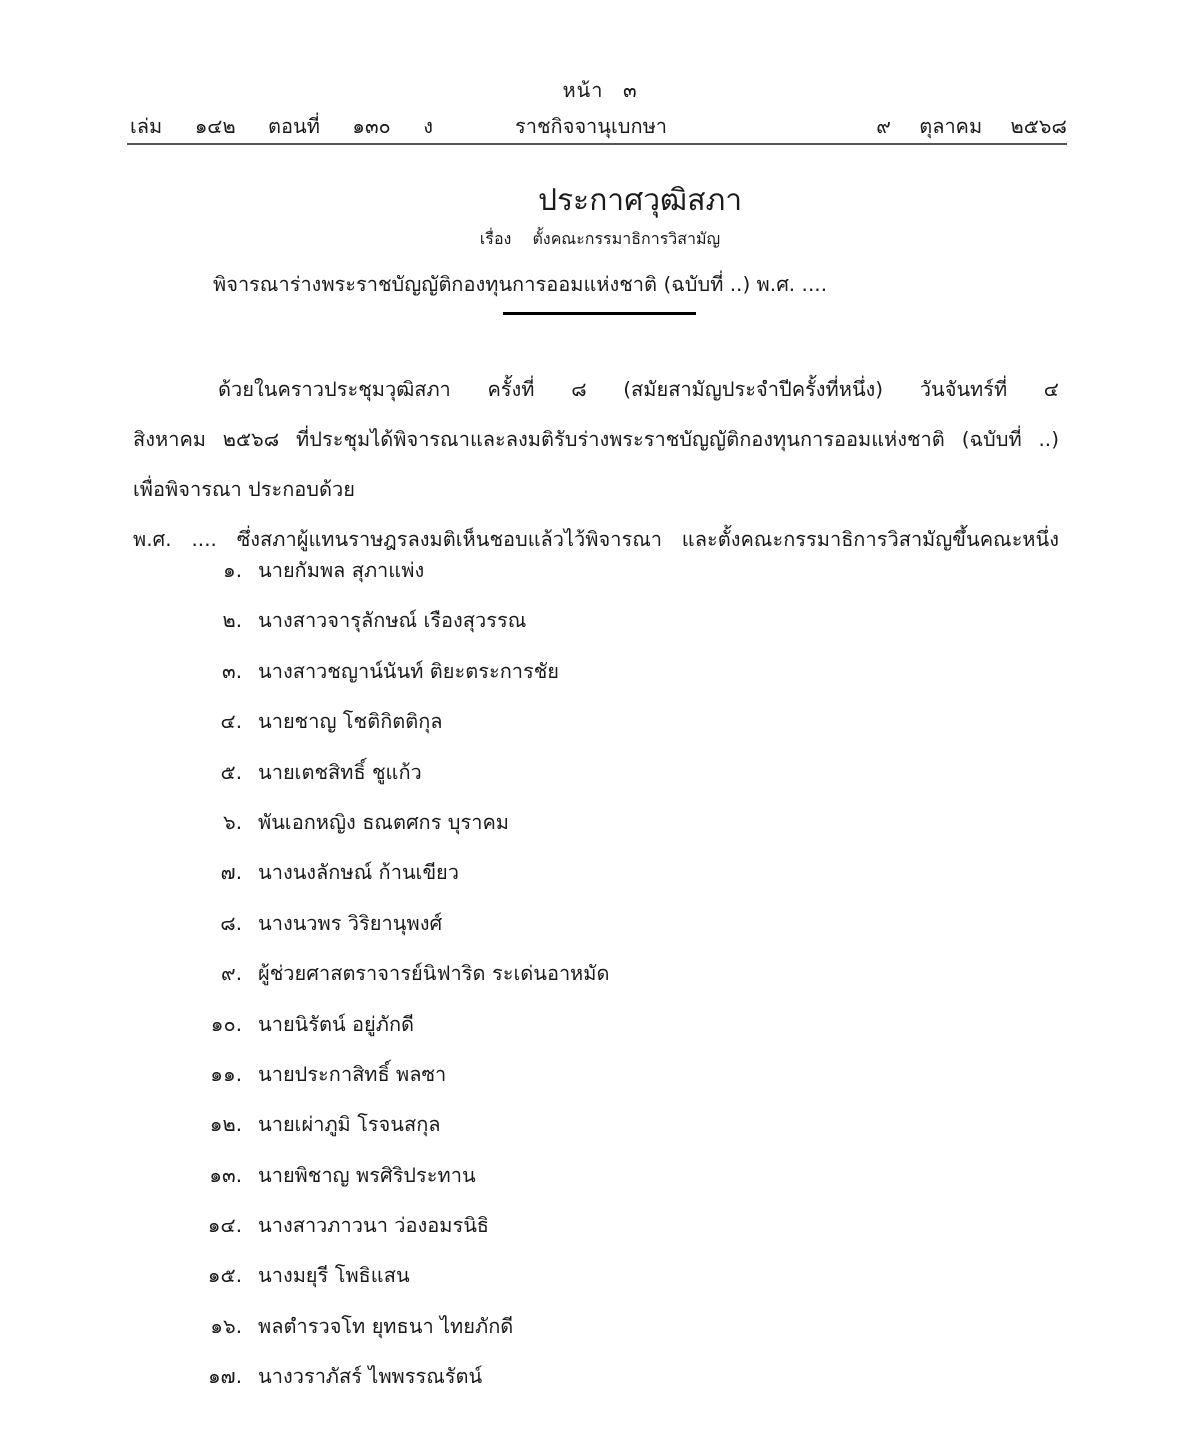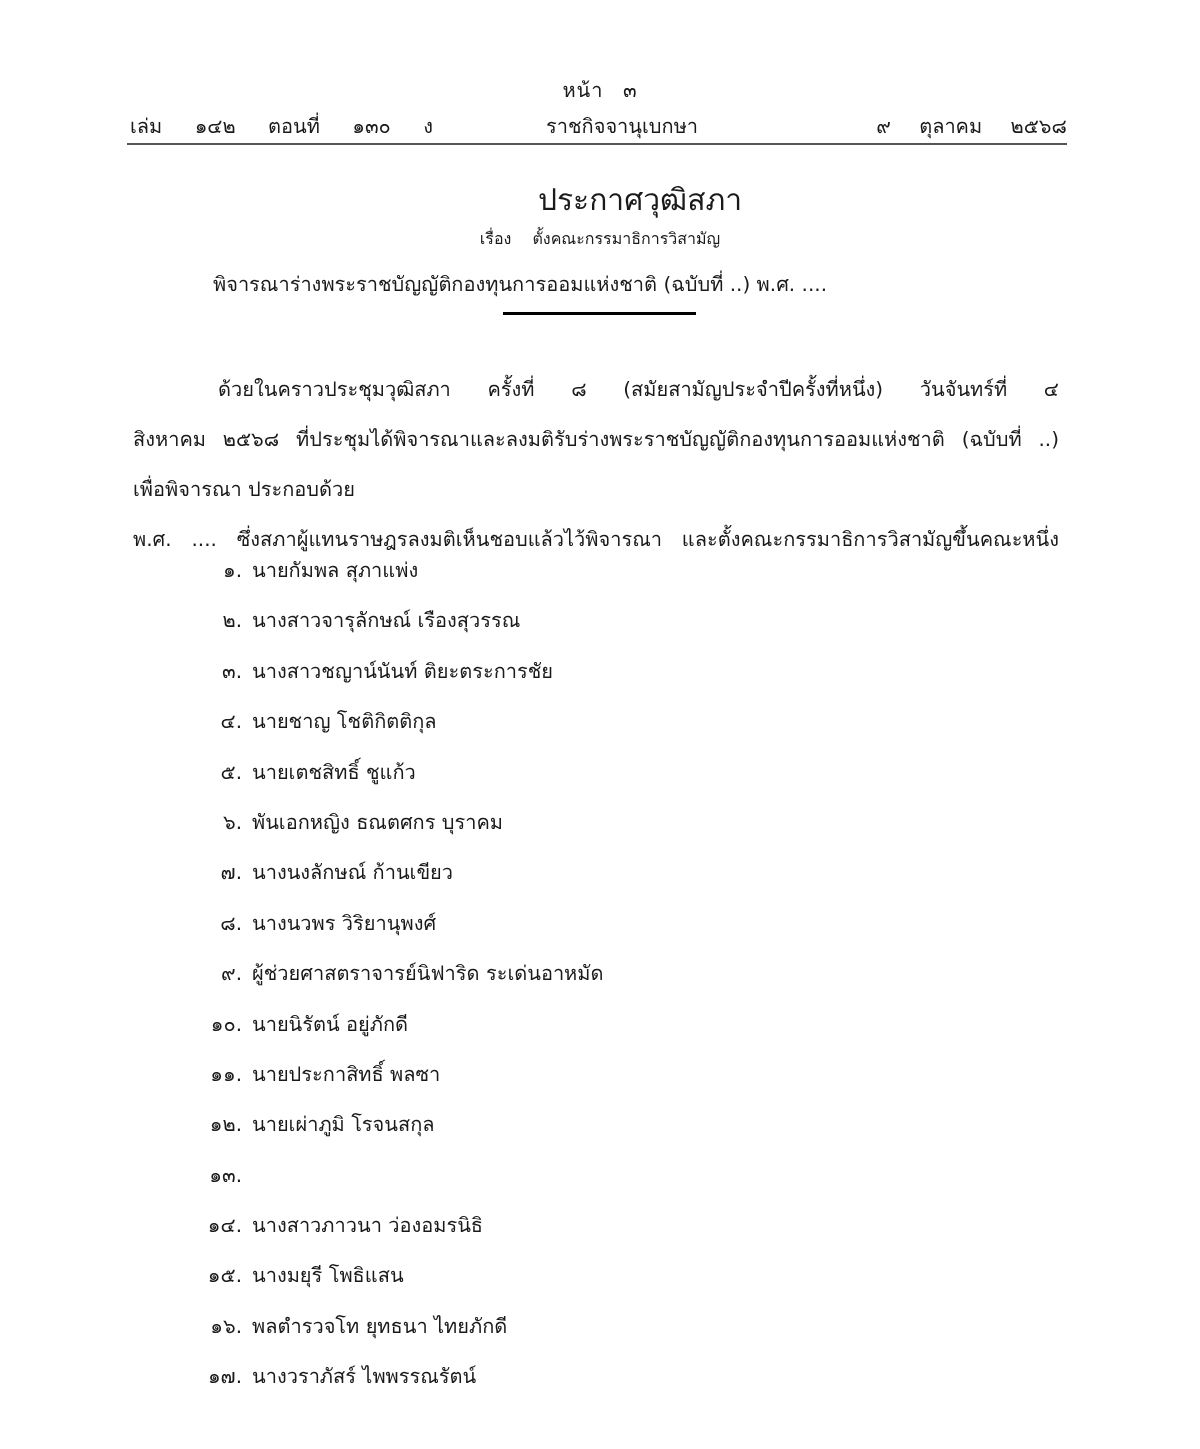--- a/index.html
+++ b/index.html
@@ -44,21 +44,20 @@
       left: 0;
       top: 0;
       white-space: nowrap;
     }
     .gh-left span { margin-right: 26px; }
     .gh-center {
       position: absolute;
       left: 385px;
       top: 0;
       white-space: nowrap;
-      margin-left: 31px;
     }
     .gh-right {
       position: absolute;
       right: 0;
       top: 0;
       white-space: nowrap;
     }
     .gh-right span { margin-left: 22px; }
     .header-rule {
       position: absolute;
@@ -135,21 +134,21 @@
     }
     .member-num {
       position: absolute;
       right: 958px;
       top: 0;
       text-align: right;
       white-space: nowrap;
     }
     .member-name {
       position: absolute;
-      left: 252px;
+      left: 258px;
       top: 0;
       white-space: nowrap;
     }
   </style>
 </head>
 <body>
 
 <div class="page">
 
   <div class="page-number">
@@ -237,20 +236,21 @@
     <li class="member">
         <span class="member-num">๑๑.</span>
         <span class="member-name">นายประกาสิทธิ์ พลซา</span>
       </li>
     <li class="member">
         <span class="member-num">๑๒.</span>
         <span class="member-name">นายเผ่าภูมิ โรจนสกุล</span>
       </li>
     <li class="member">
         <span class="member-num">๑๓.</span>
+        <span class="member-name">นายพิชาญ พรศิริประทาน</span>
       </li>
     <li class="member">
         <span class="member-num">๑๔.</span>
         <span class="member-name">นางสาวภาวนา ว่องอมรนิธิ</span>
       </li>
     <li class="member">
         <span class="member-num">๑๕.</span>
         <span class="member-name">นางมยุรี โพธิแสน</span>
       </li>
     <li class="member">

